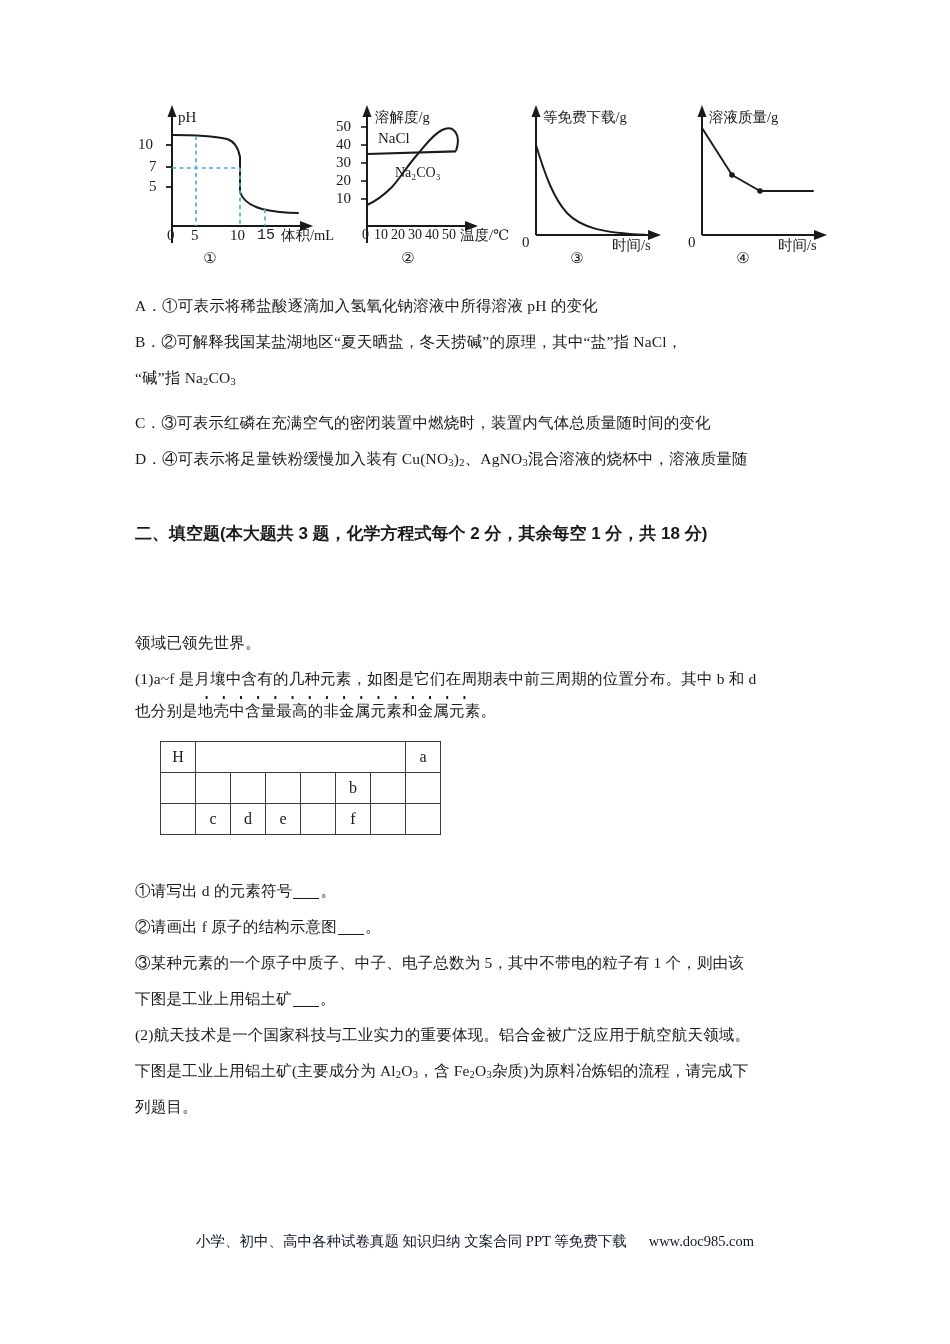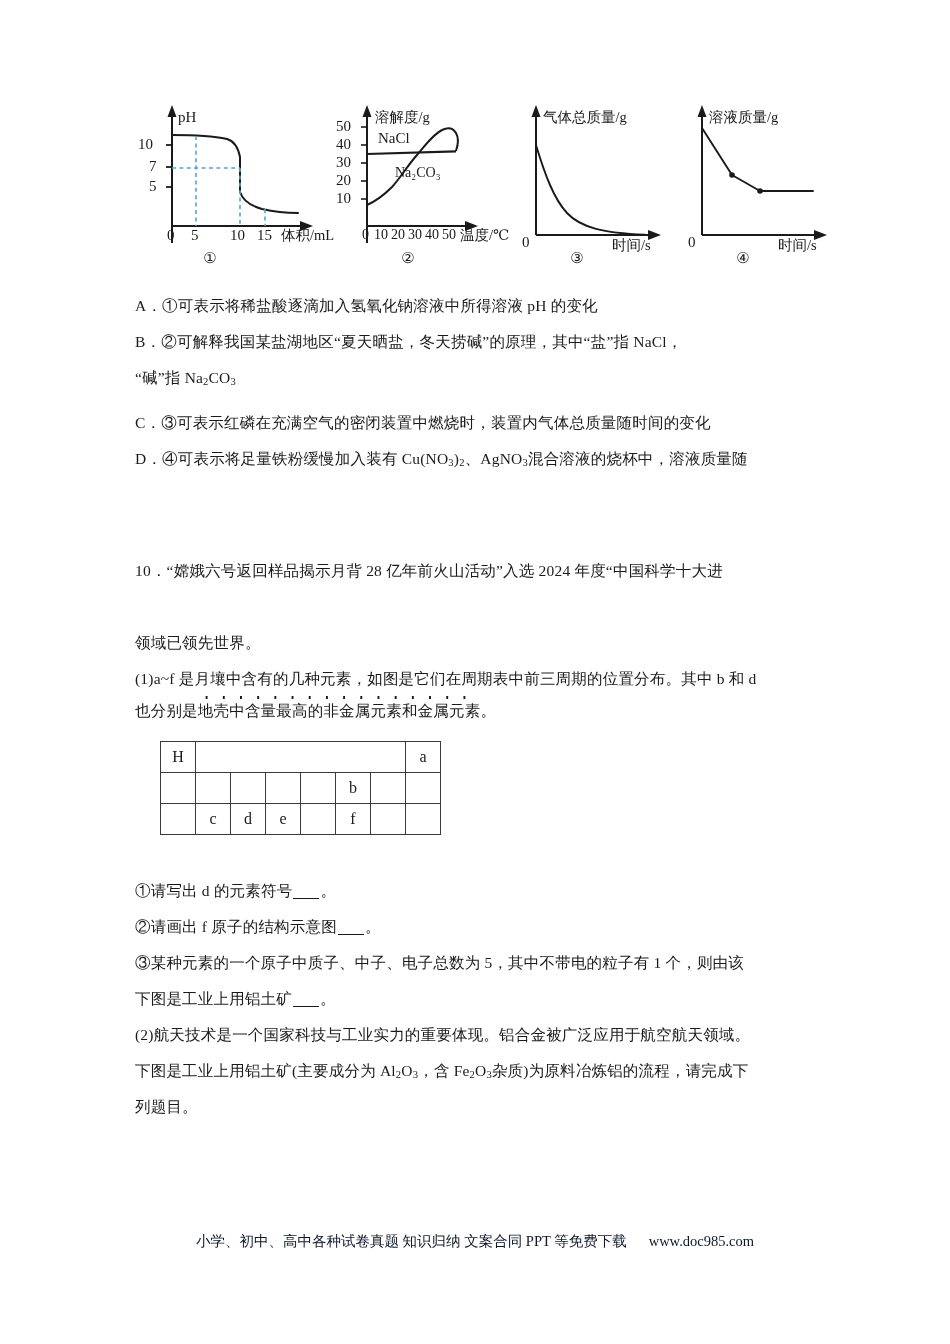--- a/index.html
+++ b/index.html
@@ -155,21 +155,21 @@
         <line x1="105" y1="73" x2="105" y2="131" stroke="#4aa8d8" stroke-width="1.6" stroke-dasharray="4,3.4"></line>
         <line x1="130" y1="114" x2="130" y2="131" stroke="#4aa8d8" stroke-width="1.6" stroke-dasharray="4,3.4"></line>
       </svg>
       <div style="position:absolute;left:43px;top:14px;font-size:15px;">pH</div>
       <div style="position:absolute;left:3px;top:41px;font-size:15px;">10</div>
       <div style="position:absolute;left:14px;top:63px;font-size:15px;">7</div>
       <div style="position:absolute;left:14px;top:83px;font-size:15px;">5</div>
       <div style="position:absolute;left:32px;top:132px;font-size:15px;">0</div>
       <div style="position:absolute;left:56px;top:132px;font-size:15px;">5</div>
       <div style="position:absolute;left:95px;top:132px;font-size:15px;">10</div>
-      <div style="position:absolute;left:122px;top:132px;font-size:15px;">15</div>
+      <div style="position:absolute;left:122px;top:132px;font-size:15px;font-family:Liberation Mono, monospace;">15</div>
       <div style="position:absolute;left:146px;top:131px;font-size:14.5px;white-space:nowrap;">体积/mL</div>
       <div class="fig-caption" style="left:-20px;width:190px;top:156px;">①</div>
     </div>
 
     <div class="fig" style="left:183px;width:200px;">
       <svg width="200" height="160" viewBox="0 0 200 160">
         <line x1="49" y1="148" x2="49" y2="18" stroke="#1a1a1a" stroke-width="2"></line>
         <polygon points="49,10 44.5,22 53.5,22" fill="#1a1a1a"></polygon>
         <line x1="49" y1="131" x2="152" y2="131" stroke="#1a1a1a" stroke-width="2"></line>
         <polygon points="160,131 147,126 147,136" fill="#1a1a1a"></polygon>
@@ -205,21 +205,21 @@
     </div>
 
     <div class="fig" style="left:374px;width:180px;">
       <svg width="180" height="160" viewBox="0 0 180 160">
         <line x1="27" y1="140" x2="27" y2="18" stroke="#1a1a1a" stroke-width="2"></line>
         <polygon points="27,10 22.5,22 31.5,22" fill="#1a1a1a"></polygon>
         <line x1="27" y1="140" x2="143" y2="140" stroke="#1a1a1a" stroke-width="2"></line>
         <polygon points="152,140 139,135 139,145" fill="#1a1a1a"></polygon>
         <path d="M27,50 C36,80 45,104 58,118 C72,133 95,138 136,139.6" fill="none" stroke="#1a1a1a" stroke-width="1.9" stroke-linecap="round"></path>
       </svg>
-      <div style="position:absolute;left:34px;top:13px;font-size:14.5px;white-space:nowrap;">气体总质量/g</div>
+      <div style="position:absolute;left:34px;top:13px;font-size:14.5px;white-space:nowrap;">等免费下载/g</div>
       <div style="position:absolute;left:13px;top:139px;font-size:15px;">0</div>
       <div style="position:absolute;left:103px;top:141px;font-size:14.5px;white-space:nowrap;">时间/s</div>
       <div class="fig-caption" style="left:-22px;width:180px;top:156px;">③</div>
     </div>
 
     <div class="fig" style="left:540px;width:180px;">
       <svg width="180" height="160" viewBox="0 0 180 160">
         <line x1="27" y1="140" x2="27" y2="18" stroke="#1a1a1a" stroke-width="2"></line>
         <polygon points="27,10 22.5,22 31.5,22" fill="#1a1a1a"></polygon>
         <line x1="27" y1="140" x2="143" y2="140" stroke="#1a1a1a" stroke-width="2"></line>
@@ -247,24 +247,22 @@
   </div>
 
   <div class="opt" style="top:405px;">
     <span>C．</span><span>③可表示红磷在充满空气的密闭装置中燃烧时，装置内气体总质量随时间的变化</span>
   </div>
 
   <div class="opt" style="top:441px;">
     <span>D．</span><span>④可表示将足量铁粉缓慢加入装有 Cu(NO</span><sub>3</sub><span>)</span><sub>2</sub><span>、AgNO</span><sub>3</sub><span>混合溶液的烧杯中，溶液质量随</span>
   </div>
 
-
-  <div class="para" style="top:553px;">
-    <span>10．</span><span>“嫦娥六号返回样品揭示月背 28 亿年前火山活动”入选 2024 年度“中国科学十大进</span>
-  </div>
+  <div class="section-head" style="top:519px;">二、填空题(本大题共 3 题，化学方程式每个 2 分，其余每空 1 分，共 18 分)</div>
+
   <div class="para" style="top:625px;">领域已领先世界。</div>
 
   <div class="para" style="top:661px;">(1)a~f 是月壤中含有的几种元素，如图是它们在周期表中前三周期的位置分布。其中 b 和 d</div>
   <div class="para" style="top:693px;">
     <span>也分别是</span><span class="emph">地壳中含量最高的非金属元素和金属元素</span><span>。</span>
   </div>
 
   <table class="ptable">
     <tbody>
         <tr>

